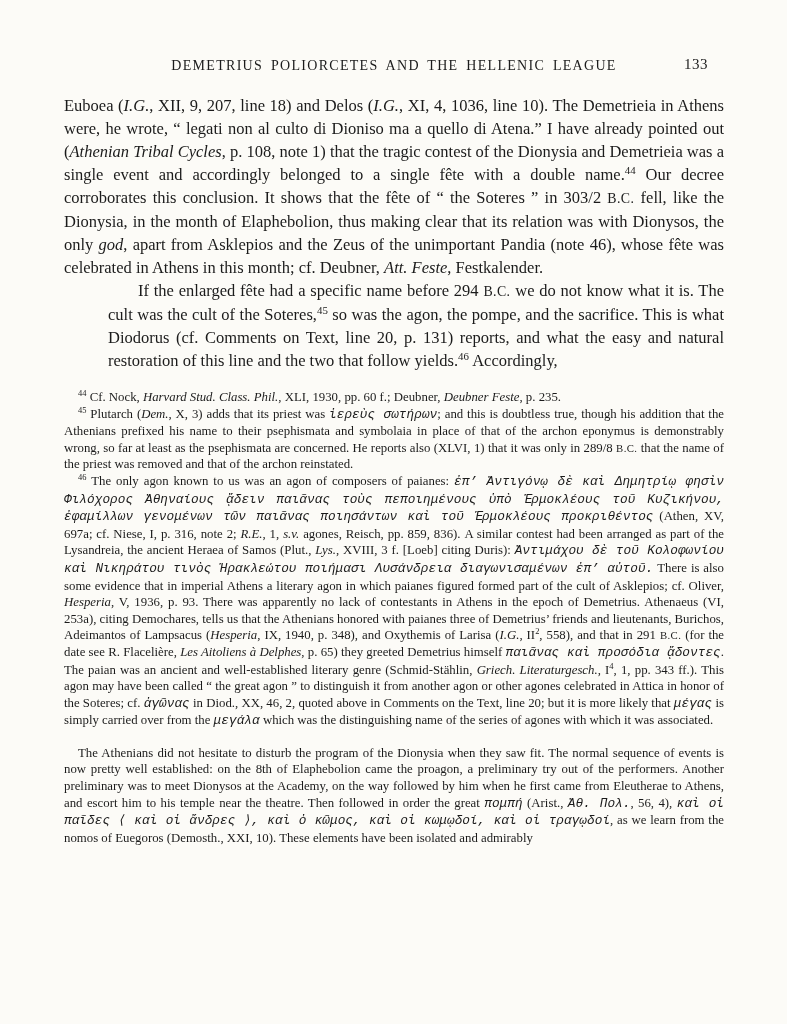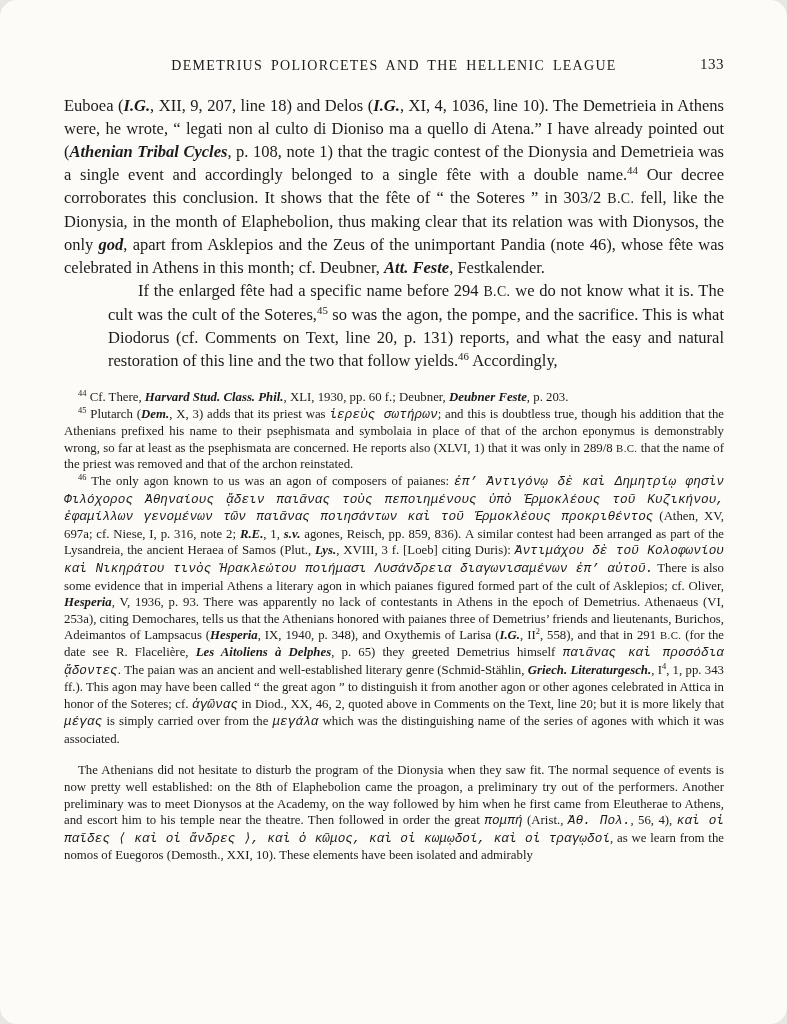--- a/index.html
+++ b/index.html
@@ -11,37 +11,36 @@
     position: relative;
     width: 787px;
     height: 1024px;
     margin: 0 auto;
     box-sizing: border-box;
     background: var(--paper, #fcfbf7);
     color: var(--ink, #1b1b1b);
     padding: 56px 63px 0 64px;
     overflow: hidden;
     font-family: "Liberation Serif", "DejaVu Serif", "DejaVu Sans", serif;
-    border-radius: 17px;
   }
   .page-header {
     position: relative;
     height: 20px;
     margin-bottom: 18px;
     text-align: center;
   }
   .running-title {
     font-size: 14px;
     letter-spacing: 1.3px;
     word-spacing: 3px;
     white-space: nowrap;
   }
   .page-number {
     position: absolute;
-    right: 0;
+    right: 16px;
     top: 0;
     font-size: 15px;
     letter-spacing: 0.5px;
   }
   .para {
     font-size: 16.5px;
     line-height: 23px;
     text-align: justify;
     margin: 0;
   }
@@ -49,21 +48,21 @@
   .footnotes { margin-top: 17px; }
   .fn {
     font-size: 12.8px;
     line-height: 16.6px;
     text-align: justify;
     text-indent: 14px;
     margin: 0;
   }
   .continuation { margin-top: 15px; }
   .seg-n { }
-  .seg-i { font-style: italic; font-weight: bold; }
+  .seg-i { font-style: italic; }
   .seg-g { font-style: italic; font-family: Liberation Mono, monospace; }
   .seg-s {
     font-size: 0.66em;
     vertical-align: super;
     line-height: 0;
   }
   .seg-sc {
     font-size: 0.84em;
     letter-spacing: 0.4px;
   }
@@ -77,21 +76,21 @@
     <span class="running-title">DEMETRIUS POLIORCETES AND THE HELLENIC LEAGUE</span>
     <span class="page-number">133</span>
   </header>
 
   <main>
     <p class="para"><span class="seg-n">Euboea (</span><span class="seg-i">I.G.</span><span class="seg-n">, XII, 9, 207, line 18) and Delos (</span><span class="seg-i">I.G.</span><span class="seg-n">, XI, 4, 1036, line 10). The Demetrieia in Athens were, he wrote, “ legati non al culto di Dioniso ma a quello di Atena.” I have already pointed out (</span><span class="seg-i">Athenian Tribal Cycles</span><span class="seg-n">, p. 108, note 1) that the tragic contest of the Dionysia and Demetrieia was a single event and accordingly belonged to a single fête with a double name.</span><span class="seg-s">44</span><span class="seg-n"> Our decree corroborates this conclusion. It shows that the fête of “ the Soteres ” in 303/2 </span><span class="seg-sc">B.C.</span><span class="seg-n"> fell, like the Dionysia, in the month of Elaphebolion, thus making clear that its relation was with Dionysos, the only </span><span class="seg-i">god</span><span class="seg-n">, apart from Asklepios and the Zeus of the unimportant Pandia (note 46), whose fête was celebrated in Athens in this month; cf. Deubner, </span><span class="seg-i">Att. Feste</span><span class="seg-n">, Festkalender.</span></p>
     <p class="para indent-lg"><span class="seg-n">If the enlarged fête had a specific name before 294 </span><span class="seg-sc">B.C.</span><span class="seg-n"> we do not know what it is. The cult was the cult of the Soteres,</span><span class="seg-s">45</span><span class="seg-n"> so was the agon, the pompe, and the sacrifice. This is what Diodorus (cf. Comments on Text, line 20, p. 131) reports, and what the easy and natural restoration of this line and the two that follow yields.</span><span class="seg-s">46</span><span class="seg-n"> Accordingly,</span></p>
   </main>
 
   <section class="footnotes">
-    <p class="fn"><span class="seg-s">44</span><span class="seg-n"> Cf. There, </span><span class="seg-i">Harvard Stud. Class. Phil.</span><span class="seg-n">, XLI, 1930, pp. 60 f.; Deubner, </span><span class="seg-i">Deubner Feste</span><span class="seg-n">, p. 203.</span></p>
+    <p class="fn"><span class="seg-s">44</span><span class="seg-n"> Cf. Nock, </span><span class="seg-i">Harvard Stud. Class. Phil.</span><span class="seg-n">, XLI, 1930, pp. 60 f.; Deubner, </span><span class="seg-i">Deubner Feste</span><span class="seg-n">, p. 235.</span></p>
     <p class="fn"><span class="seg-s">45</span><span class="seg-n"> Plutarch (</span><span class="seg-i">Dem.</span><span class="seg-n">, X, 3) adds that its priest was </span><span class="seg-g">ἱερεὺς σωτήρων</span><span class="seg-n">; and this is doubtless true, though his addition that the Athenians prefixed his name to their psephismata and symbolaia in place of that of the archon eponymus is demonstrably wrong, so far at least as the psephismata are concerned. He reports also (XLVI, 1) that it was only in 289/8 </span><span class="seg-sc">B.C.</span><span class="seg-n"> that the name of the priest was removed and that of the archon reinstated.</span></p>
     <p class="fn"><span class="seg-s">46</span><span class="seg-n"> The only agon known to us was an agon of composers of paianes: </span><span class="seg-g">ἐπ’ Ἀντιγόνῳ δὲ καὶ Δημητρίῳ φησὶν Φιλόχορος Ἀθηναίους ᾄδειν παιᾶνας τοὺς πεποιημένους ὑπὸ Ἑρμοκλέους τοῦ Κυζικήνου, ἐφαμίλλων γενομένων τῶν παιᾶνας ποιησάντων καὶ τοῦ Ἑρμοκλέους προκριθέντος</span><span class="seg-n"> (Athen, XV, 697a; cf. Niese, I, p. 316, note 2; </span><span class="seg-i">R.E.</span><span class="seg-n">, 1, </span><span class="seg-i">s.v.</span><span class="seg-n"> agones, Reisch, pp. 859, 836). A similar contest had been arranged as part of the Lysandreia, the ancient Heraea of Samos (Plut., </span><span class="seg-i">Lys.</span><span class="seg-n">, XVIII, 3 f. [Loeb] citing Duris): </span><span class="seg-g">Ἀντιμάχου δὲ τοῦ Κολοφωνίου καὶ Νικηράτου τινὸς Ἡρακλεώτου ποιήμασι Λυσάνδρεια διαγωνισαμένων ἐπ’ αὐτοῦ.</span><span class="seg-n"> There is also some evidence that in imperial Athens a literary agon in which paianes figured formed part of the cult of Asklepios; cf. Oliver, </span><span class="seg-i">Hesperia</span><span class="seg-n">, V, 1936, p. 93. There was apparently no lack of contestants in Athens in the epoch of Demetrius. Athenaeus (VI, 253a), citing Demochares, tells us that the Athenians honored with paianes three of Demetrius’ friends and lieutenants, Burichos, Adeimantos of Lampsacus (</span><span class="seg-i">Hesperia</span><span class="seg-n">, IX, 1940, p. 348), and Oxythemis of Larisa (</span><span class="seg-i">I.G.</span><span class="seg-n">, II</span><span class="seg-s">2</span><span class="seg-n">, 558), and that in 291 </span><span class="seg-sc">B.C.</span><span class="seg-n"> (for the date see R. Flacelière, </span><span class="seg-i">Les Aitoliens à Delphes</span><span class="seg-n">, p. 65) they greeted Demetrius himself </span><span class="seg-g">παιᾶνας καὶ προσόδια ᾄδοντες</span><span class="seg-n">. The paian was an ancient and well-established literary genre (Schmid-Stählin, </span><span class="seg-i">Griech. Literaturgesch.</span><span class="seg-n">, I</span><span class="seg-s">4</span><span class="seg-n">, 1, pp. 343 ff.). This agon may have been called “ the great agon ” to distinguish it from another agon or other agones celebrated in Attica in honor of the Soteres; cf. </span><span class="seg-g">ἀγῶνας</span><span class="seg-n"> in Diod., XX, 46, 2, quoted above in Comments on the Text, line 20; but it is more likely that </span><span class="seg-g">μέγας</span><span class="seg-n"> is simply carried over from the </span><span class="seg-g">μεγάλα</span><span class="seg-n"> which was the distinguishing name of the series of agones with which it was associated.</span></p>
   </section>
 
   <section class="continuation">
     <p class="fn"><span class="seg-n">The Athenians did not hesitate to disturb the program of the Dionysia when they saw fit. The normal sequence of events is now pretty well established: on the 8th of Elaphebolion came the proagon, a preliminary try out of the performers. Another preliminary was to meet Dionysos at the Academy, on the way followed by him when he first came from Eleutherae to Athens, and escort him to his temple near the theatre. Then followed in order the great </span><span class="seg-g">πομπή</span><span class="seg-n"> (Arist., </span><span class="seg-g">Ἀθ. Πολ.</span><span class="seg-n">, 56, 4), </span><span class="seg-g">καὶ οἱ παῖδες ⟨ καὶ οἱ ἄνδρες ⟩, καὶ ὁ κῶμος, καὶ οἱ κωμῳδοί, καὶ οἱ τραγῳδοί</span><span class="seg-n">, as we learn from the nomos of Euegoros (Demosth., XXI, 10). These elements have been isolated and admirably</span></p>
   </section>
 
 </div>
 

